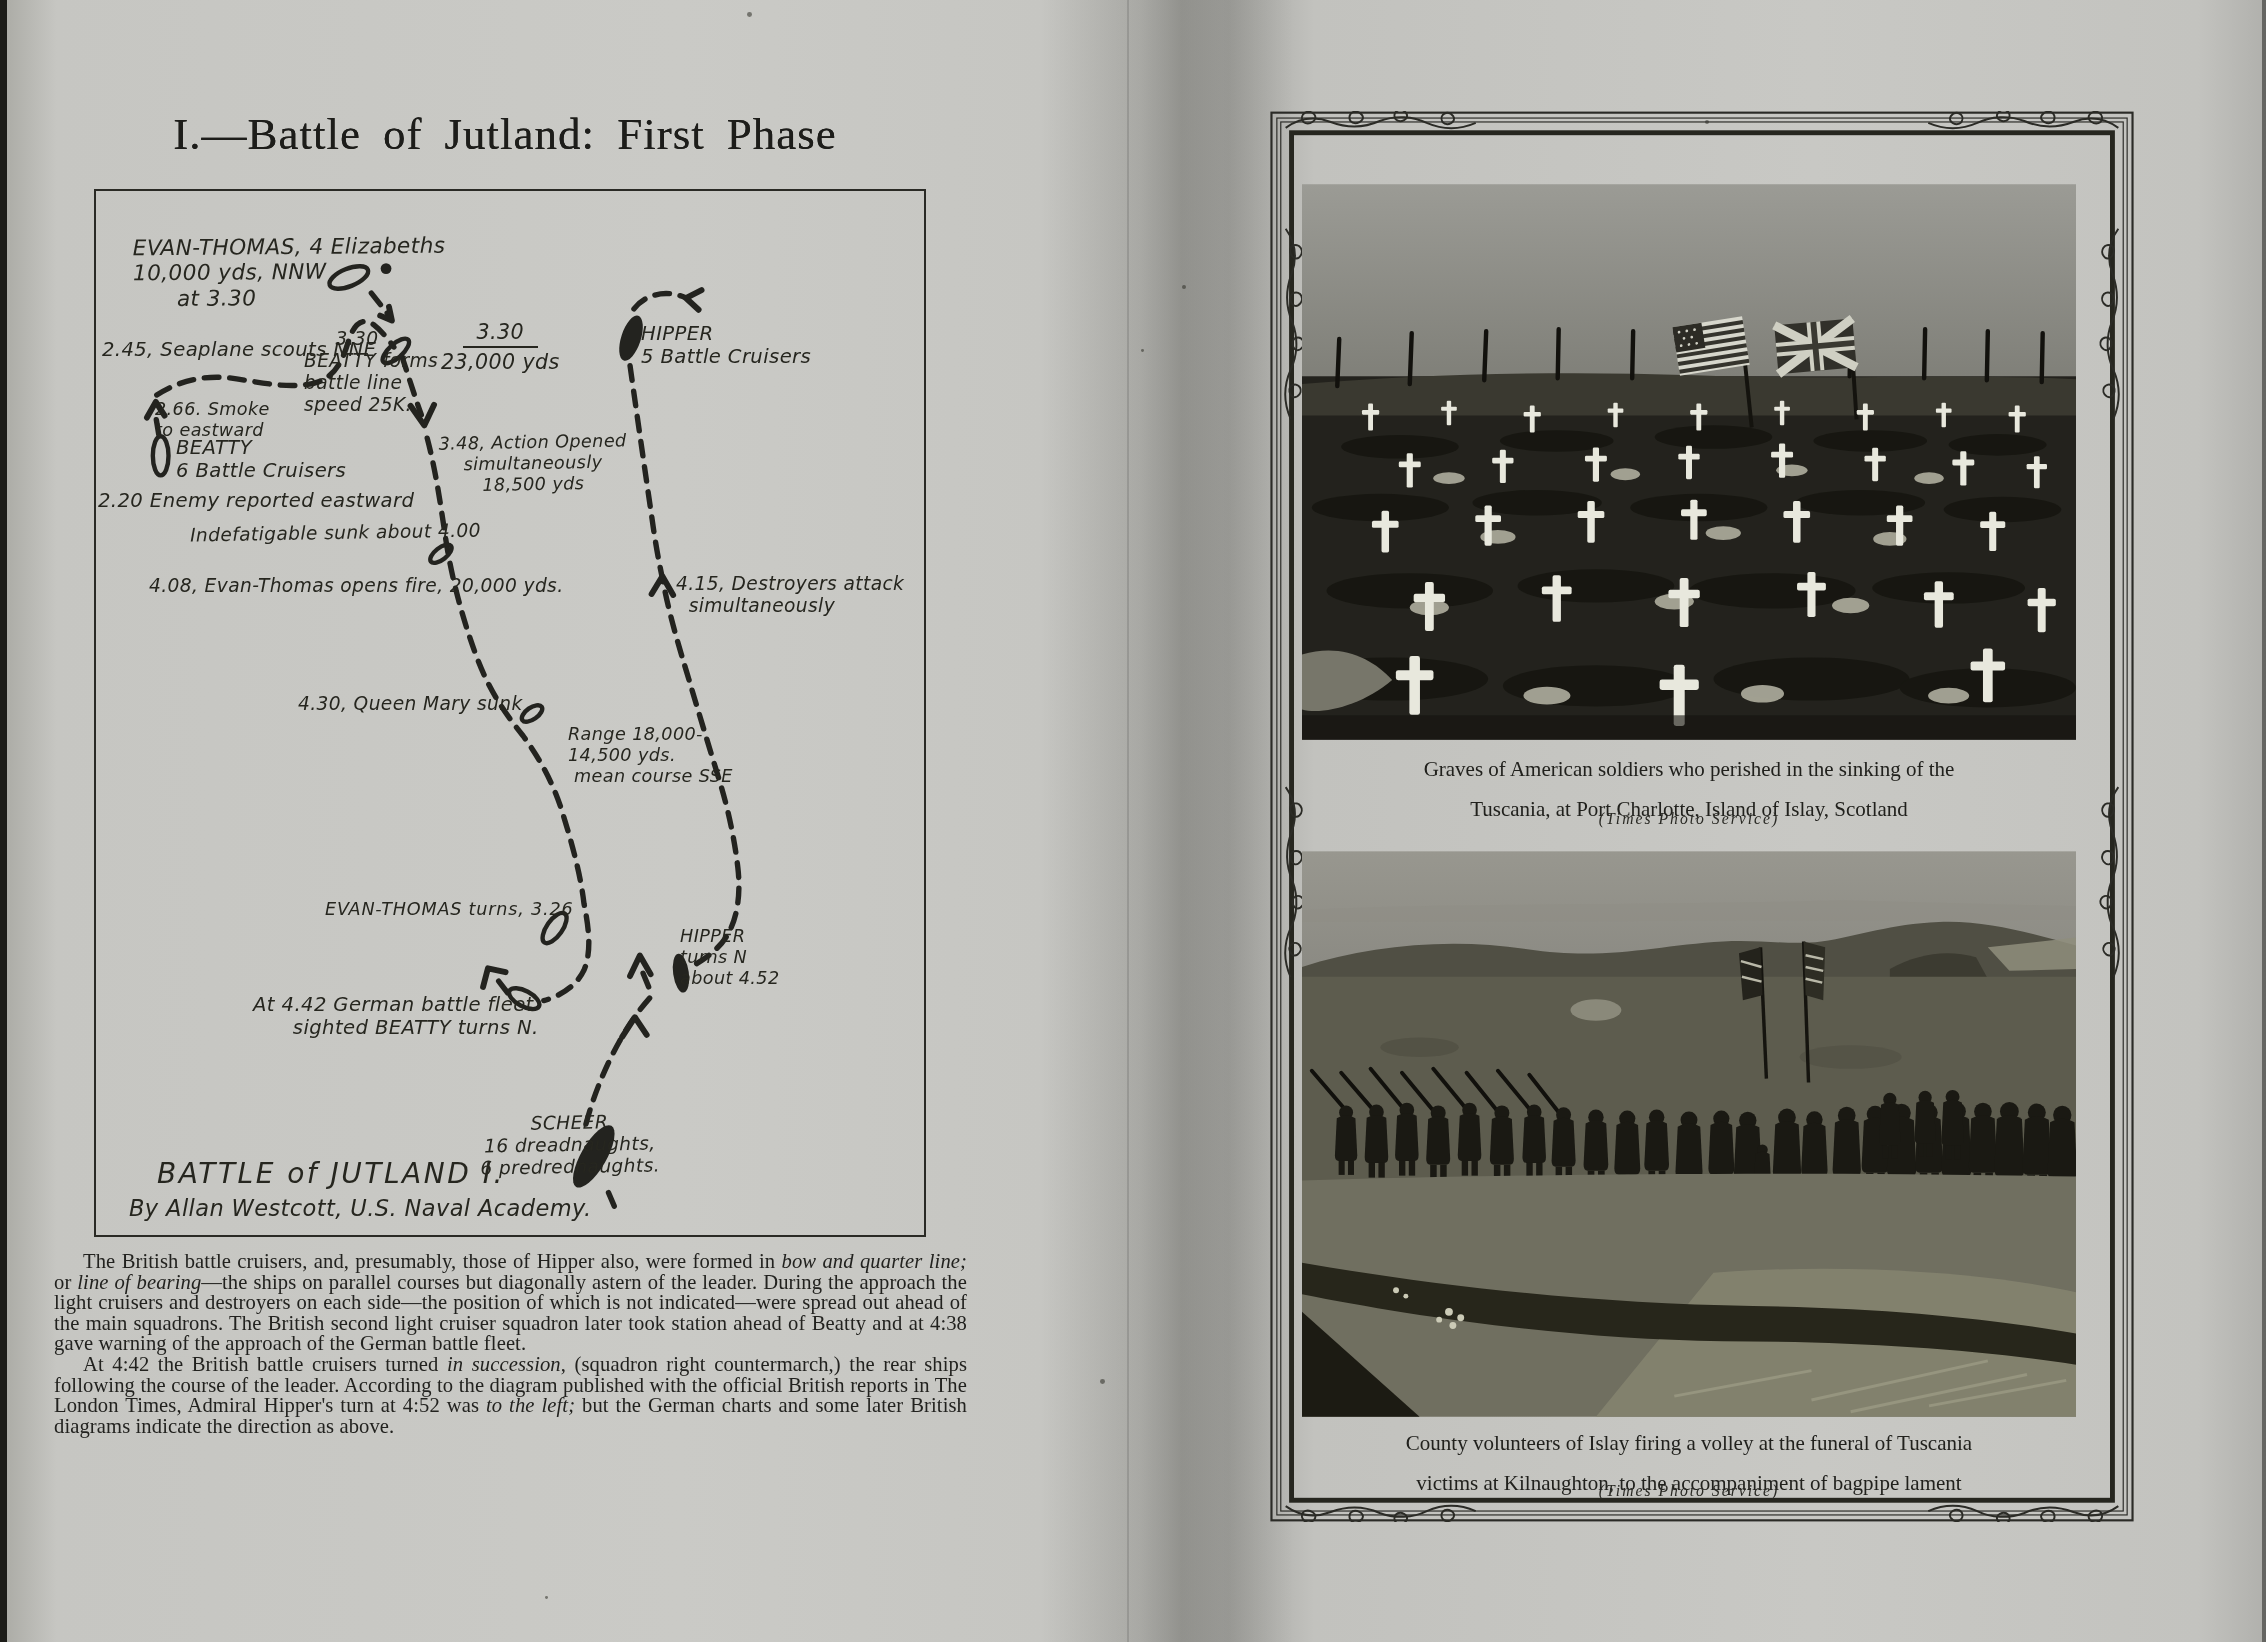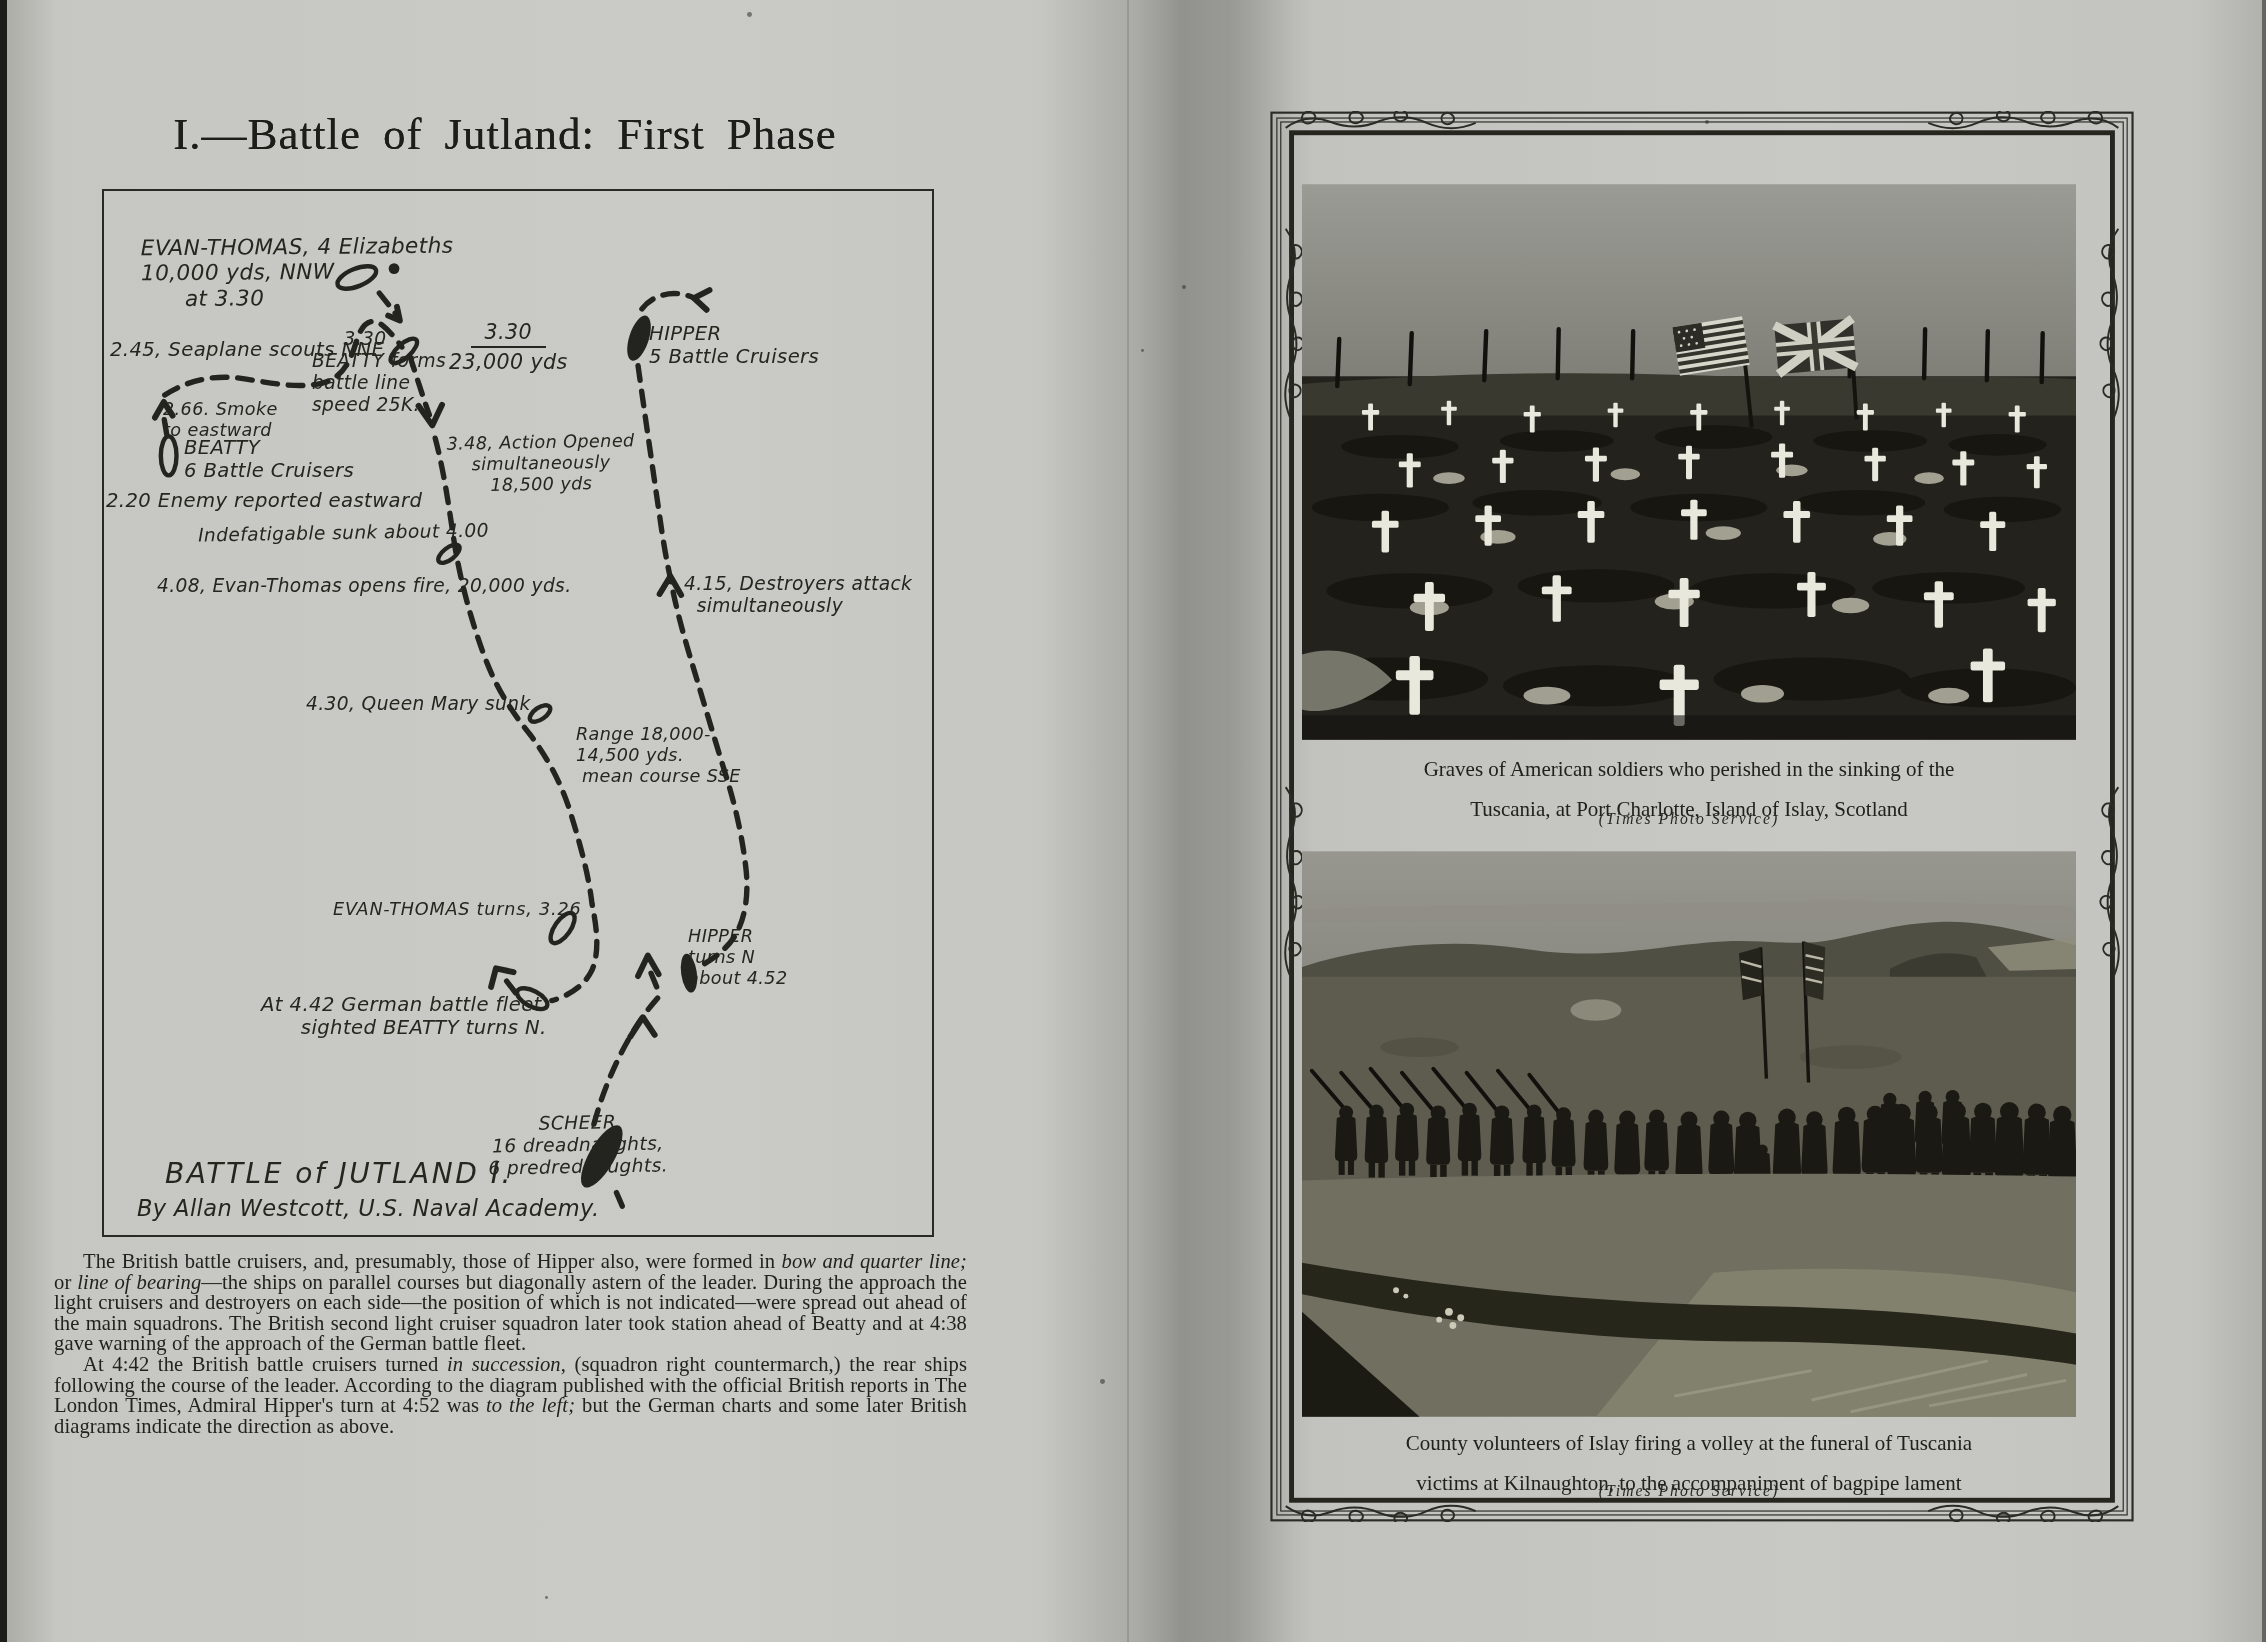--- a/index.html
+++ b/index.html
@@ -18,21 +18,21 @@
   .speck{position:absolute;border-radius:50%;background:rgba(45,45,38,.55);}
 
   
   .page-left{position:absolute;left:0;top:0;width:1137px;height:1643px;}
   h1.page-title{
     position:absolute;left:108px;top:108px;width:794px;margin:0;
     font-size:45px;font-weight:normal;text-align:center;letter-spacing:1px;word-spacing:9.8px;
     color:#1d1d1a;text-shadow:0 0 0.6px #1d1d1a;
   }
   .diagram-box{
-    position:absolute;left:102px;top:189px;width:828px;height:1044px;
+    position:absolute;left:94px;top:189px;width:828px;height:1044px;
     border:2.9px solid #2a2a25;box-sizing:content-box;
   }
   .course-svg{position:absolute;left:0;top:0;width:828px;height:1044px;}
   .dlabel{
     position:absolute;font-family:"DejaVu Sans",sans-serif;font-style:italic;
     color:#26261f;white-space:pre-wrap;line-height:1.18;letter-spacing:0.4px;
   }
   #lab-evan{left:37px;top:43px;font-size:21.6px;transform:rotate(-.5deg);}
   #lab-seaplane{left:5.9px;top:147px;font-size:19.6px;}
   #lab-beattyforms{left:208px;top:137px;font-size:18.6px;}

